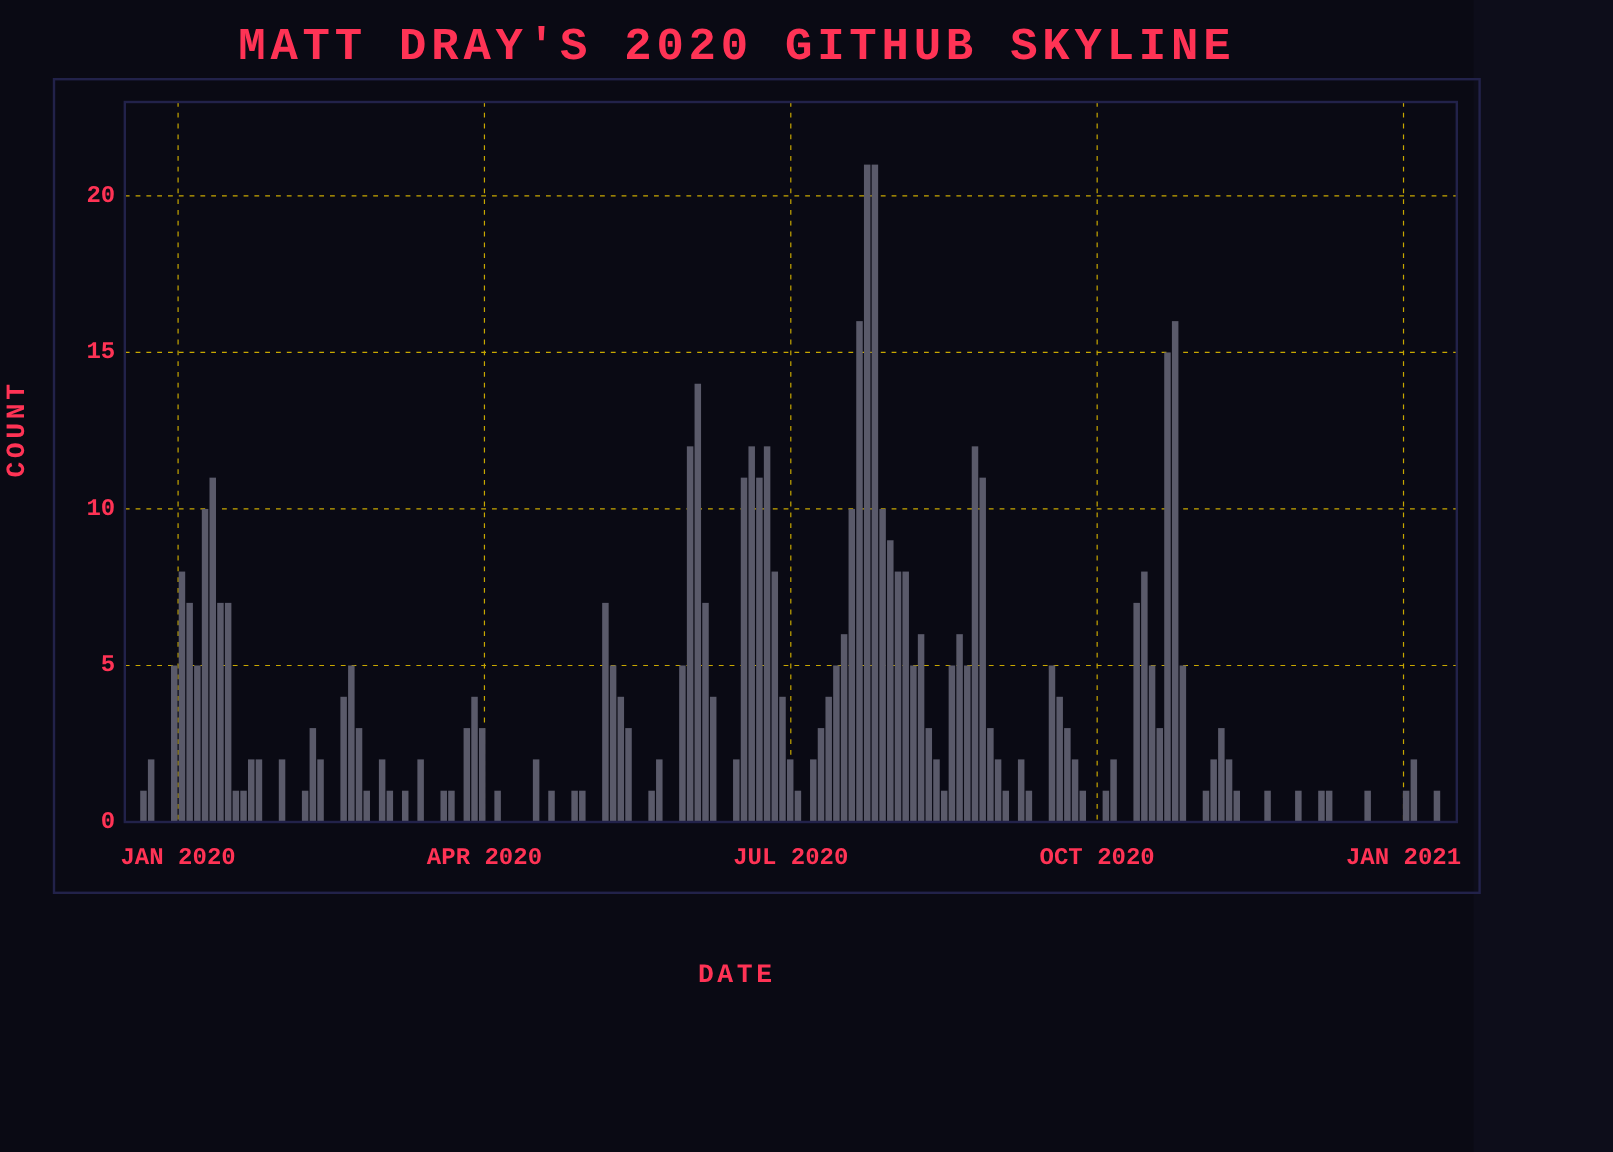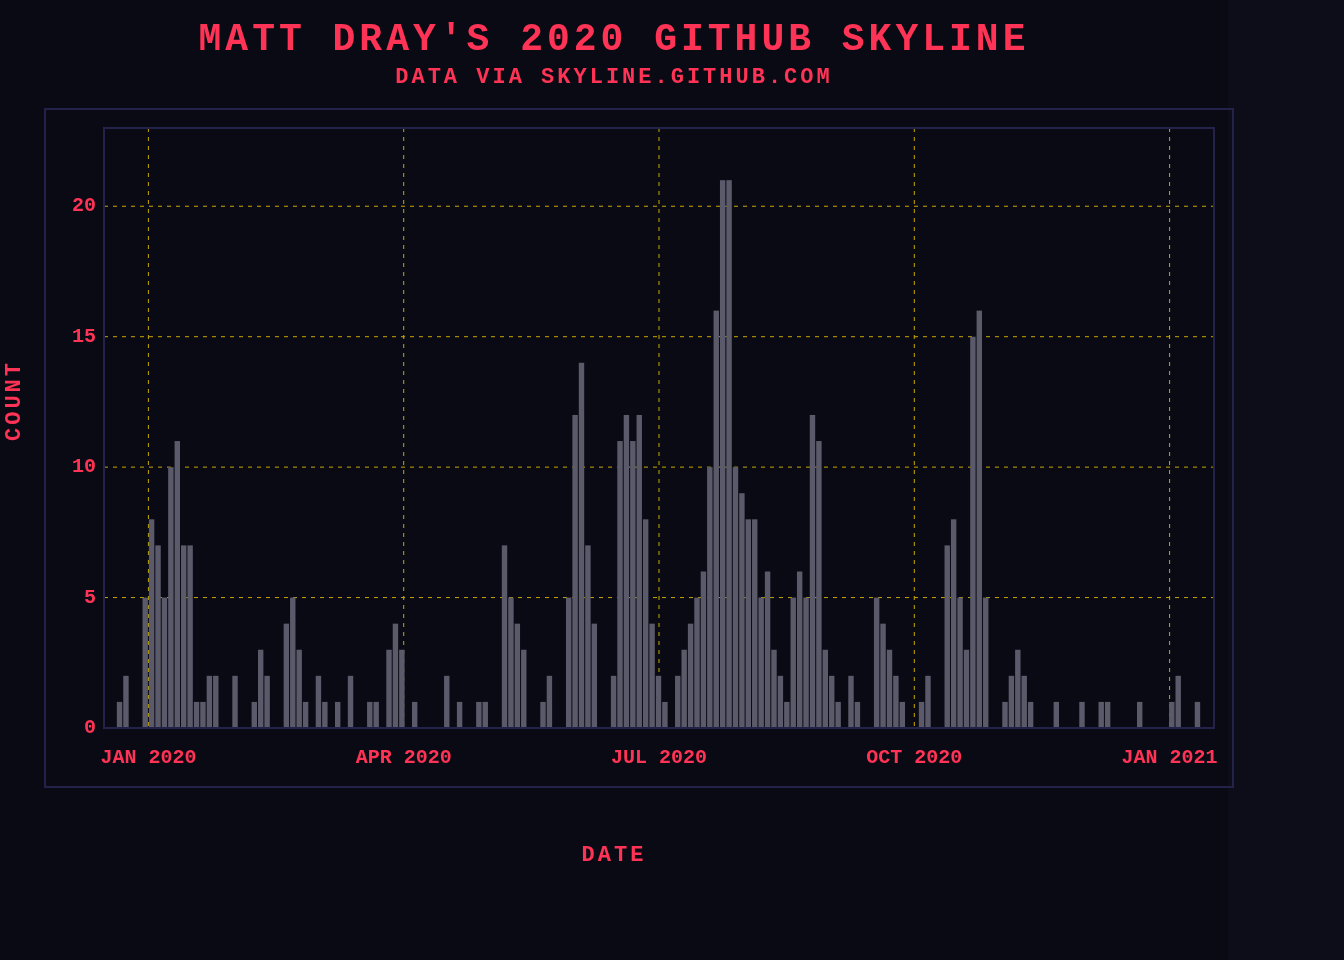--- a/index.html
+++ b/index.html
@@ -77,21 +77,20 @@
       top: 0; left: 60px;
       width: 1190px;
       height: 680px;
     }
   </style>
 </head>
 <body>
 
 <div class="page">
   <div class="title">MATT DRAY'S 2020 GITHUB SKYLINE</div>
-  <div class="subtitle">DATA VIA SKYLINE.GITHUB.COM</div>
 
   <div class="chart-area">
     <div class="y-axis-label">COUNT</div>
     <div class="chart-border"></div>
 
     <svg class="chart-svg" id="chart-svg" viewBox="0 0 1190 680" preserveAspectRatio="none">
 
     <line x1="60" x2="1170" y1="620" y2="620" stroke="#c8a800" stroke-width="1" stroke-dasharray="4,5"></line>
         <text x="52" y="625" text-anchor="end" fill="#ff3355" font-size="20" font-family="Courier New, monospace" font-weight="bold">0</text>
         <line x1="60" x2="1170" y1="489.5652173913044" y2="489.5652173913044" stroke="#c8a800" stroke-width="1" stroke-dasharray="4,5"></line>

